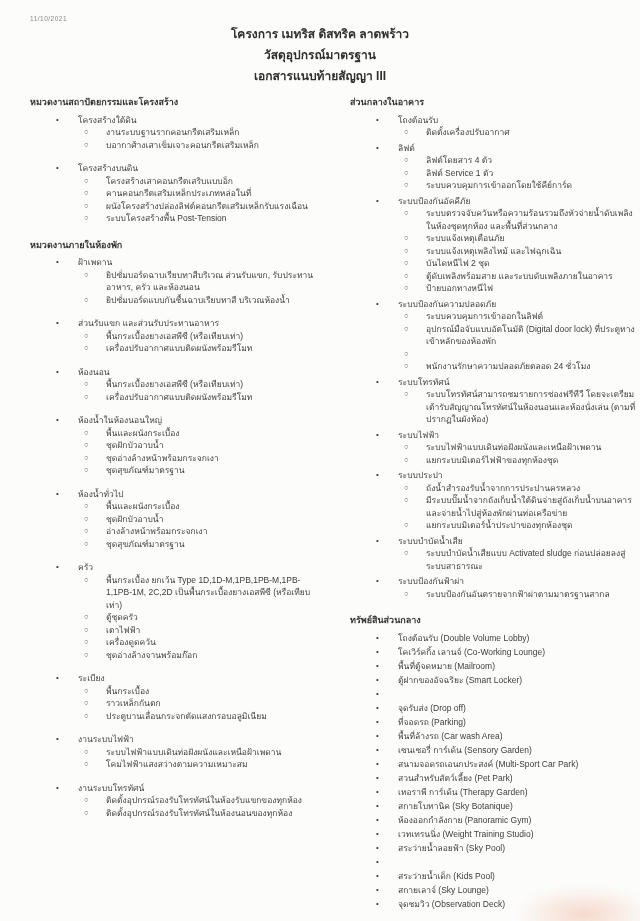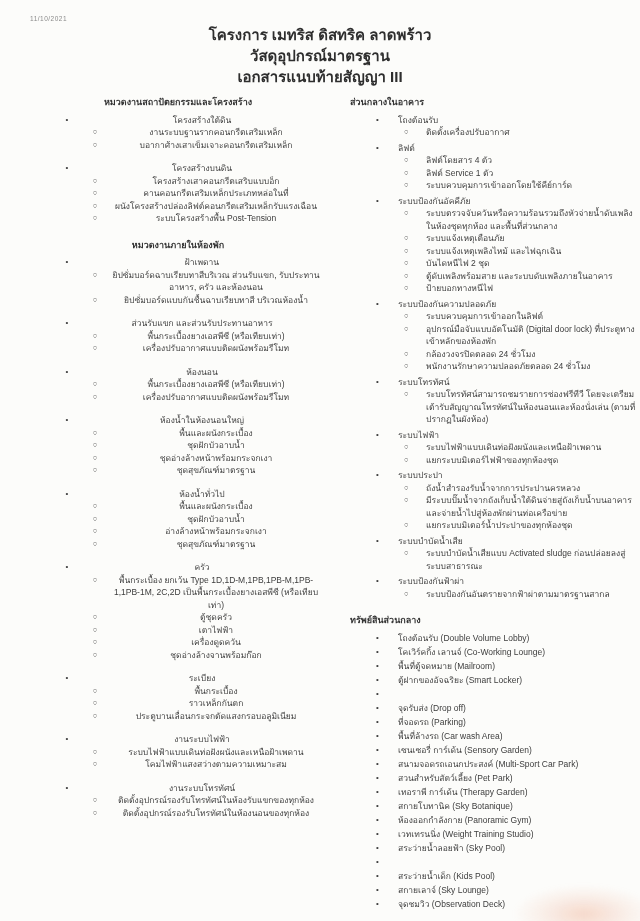--- a/index.html
+++ b/index.html
@@ -10,25 +10,25 @@
     font-family:"Liberation Sans","DejaVu Sans",sans-serif;
     color:#3c3c3c;
     -webkit-font-smoothing:antialiased;
   }
   .date-stamp{
     position:absolute;top:15px;left:30px;
     font-size:6.5px;color:#8a8a8a;letter-spacing:.5px;
   }
   .title-block{
     position:absolute;top:24px;left:0;width:640px;
-    text-align:center;font-size:15px;line-height:21px;
+    text-align:center;font-size:12px;line-height:21px;
     color:#2e2e2e;font-weight:600;
   }
   .col{position:absolute;top:96px;font-size:8.5px;line-height:12.5px;}
-  .col-left{left:30px;width:296px;text-align:center;}
+  .col-left{left:30px;width:296px;}
   .col-right{left:350px;width:286px;}
   .section{margin-bottom:14px;}
   .sec-heading{font-size:9px;font-weight:600;color:#333;margin-bottom:5px;}
   .group{margin-bottom:11px;}
   .col-right .group{margin-bottom:3px;}
   .li{display:flex;align-items:flex-start;}
   .li .marker{flex:0 0 22px;margin-left:26px;color:#404040;}
   .li.lvl1 .marker{font-size:8px;line-height:12.5px;}
   .li.lvl2 .marker{margin-left:54px;font-size:7.5px;line-height:12.5px;}
   .li .txt{flex:1;}
@@ -323,21 +323,20 @@
           <div class="li lvl2">
             <span class="marker">○</span>
             <span class="txt">ระบบควบคุมการเข้าออกในลิฟต์</span>
           </div>
           <div class="li lvl2">
             <span class="marker">○</span>
             <span class="txt">อุปกรณ์มือจับแบบอัตโนมัติ (Digital door lock) ที่ประตูทางเข้าหลักของห้องพัก</span>
           </div>
           <div class="li lvl2">
             <span class="marker">○</span>
-            <span class="txt">กล้องวงจรปิดตลอด 24 ชั่วโมง</span>
           </div>
           <div class="li lvl2">
             <span class="marker">○</span>
             <span class="txt">พนักงานรักษาความปลอดภัยตลอด 24 ชั่วโมง</span>
           </div>
         </div>
         <div class="group">
           <div class="li lvl1">
             <span class="marker">•</span>
             <span class="txt">ระบบโทรทัศน์</span>

